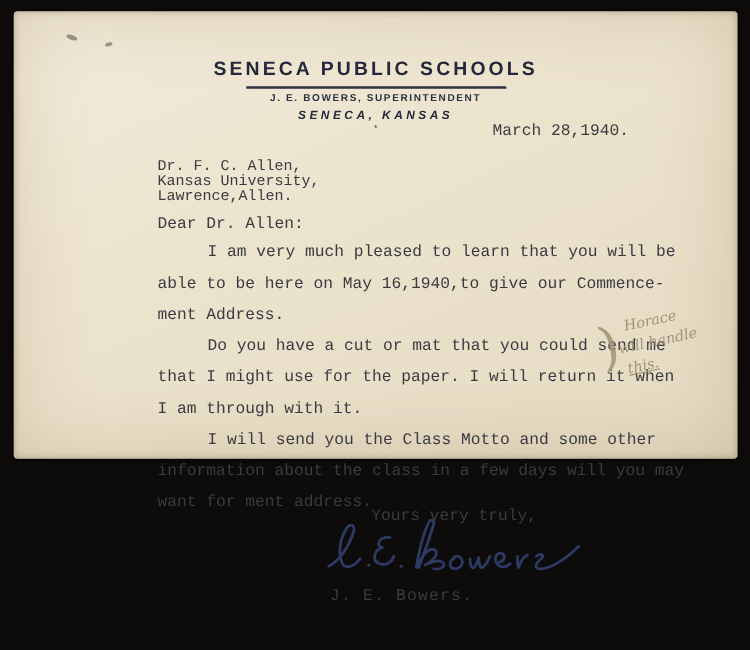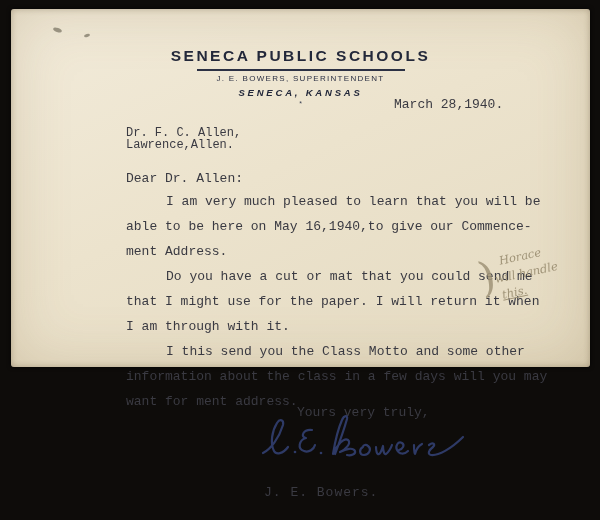--- a/index.html
+++ b/index.html
@@ -17,36 +17,36 @@
   .speck { position:absolute; background:#55503f; border-radius:50%; opacity:.55; }
   .speck.s1 { left:42px; top:19px; width:9px; height:4px; transform:rotate(20deg); }
   .speck.s2 { left:73px; top:25px; width:6px; height:3px; transform:rotate(-15deg); }
 
   .letterhead {
     position:absolute; left:0; right:0; top:38px; text-align:center;
     color:#23283a; font-family:"Liberation Sans", sans-serif;
   }
   .school { font-size:15.5px; font-weight:700; letter-spacing:2.5px; }
   .rule { width:208px; height:1.5px; background:#2c3144; margin:4px auto 3px auto; }
-  .super { font-size:8px; font-weight:400; letter-spacing:1.3px; color:#2b3044; }
+  .super { font-size:8px; font-weight:700; letter-spacing:1.3px; color:#2b3044; }
   .city  { font-size:9.5px; font-weight:700; letter-spacing:2.8px; margin-top:4px; color:#23283a;font-style:italic; }
   .orn   { font-size:7px; margin-top:2px; color:#3a3f52; }
 
   .type { color:#3a3a42; }
   .date { position:absolute; left:383px; top:88px; font-size:13px; }
   .recipient { position:absolute; left:115px; top:119px; font-size:12px; line-height:11.8px; }
   .salutation { position:absolute; left:115px; top:162px; font-size:13px; }
 
   .body-block { position:absolute; left:115px; top:180px; width:382px; font-size:13px; line-height:25px; }
   .tline { white-space:nowrap; }
   .tline.indent { padding-left:40px; }
 
   .closing { position:absolute; left:286px; top:396px; font-size:13px; }
   .signature { position:absolute; left:246px; top:402px; width:212px; height:54px; }
-  .typed-name { position:absolute; left:253px; top:476px; font-size:13px; letter-spacing:1px;text-align:right; }
+  .typed-name { position:absolute; left:253px; top:460px; font-size:13px; letter-spacing:1px;text-align:right; }
 
   .margin-note {
     position:absolute; left:468px; top:240px;
     transform:rotate(-12deg);
     color:#a09478; font-family:"DejaVu Serif", serif; font-style:italic;
     font-size:11.5px; line-height:17px;
     display:flex; align-items:flex-start;
   }
   .paren { font-size:42px; line-height:44px; margin-right:1px; font-style:normal; opacity:.85; }
   .note-lines div:nth-child(1){ margin-left:6px; }
@@ -67,33 +67,34 @@
       <div class="rule"></div>
       <div class="super">J. E. BOWERS, SUPERINTENDENT</div>
       <div class="city">SENECA, KANSAS</div>
       <div class="orn">*</div>
     </div>
 
     <div class="date type">March 28,1940.</div>
 
     <div class="recipient type">
       <div>Dr. F. C. Allen,</div>
+      <div>Kansas University,</div>
       <div>Lawrence,Allen.</div>
     </div>
 
     <div class="salutation type">Dear Dr. Allen:</div>
 
     <div class="body-block type">
       <div class="tline indent">I am very much pleased to learn that you will be</div>
       <div class="tline">able to be here on May 16,1940,to give our Commence-</div>
       <div class="tline">ment Address.</div>
       <div class="tline indent">Do you have a cut or mat that you could send me</div>
       <div class="tline">that I might use for the paper. I will return it when</div>
       <div class="tline">I am through with it.</div>
-      <div class="tline indent">I this send you the Class Motto and some other</div>
+      <div class="tline indent">I will send you the Class Motto and some other</div>
       <div class="tline">information about the class in a few days will you may</div>
       <div class="tline">want for ment address.</div>
     </div>
 
     <div class="closing type">Yours very truly,</div>
 
     <svg class="signature" viewBox="0 0 212 54" fill="none" stroke="#2e3a66" stroke-width="2.2" stroke-linecap="round" stroke-linejoin="round" aria-label="J.E.Bowers">
       <path d="M6 42 C14 38 22 27 26 14 C27 9 23 7 20 12 C15 20 13 32 17 40 C19 44 26 43 31 36"></path>
       <circle cx="38" cy="41" r="1.3" fill="#2e3a66" stroke="none"></circle>
       <path d="M55 19 C46 18 43 26 49 27 C42 29 40 38 47 40 C52 42 57 38 58 34"></path>

